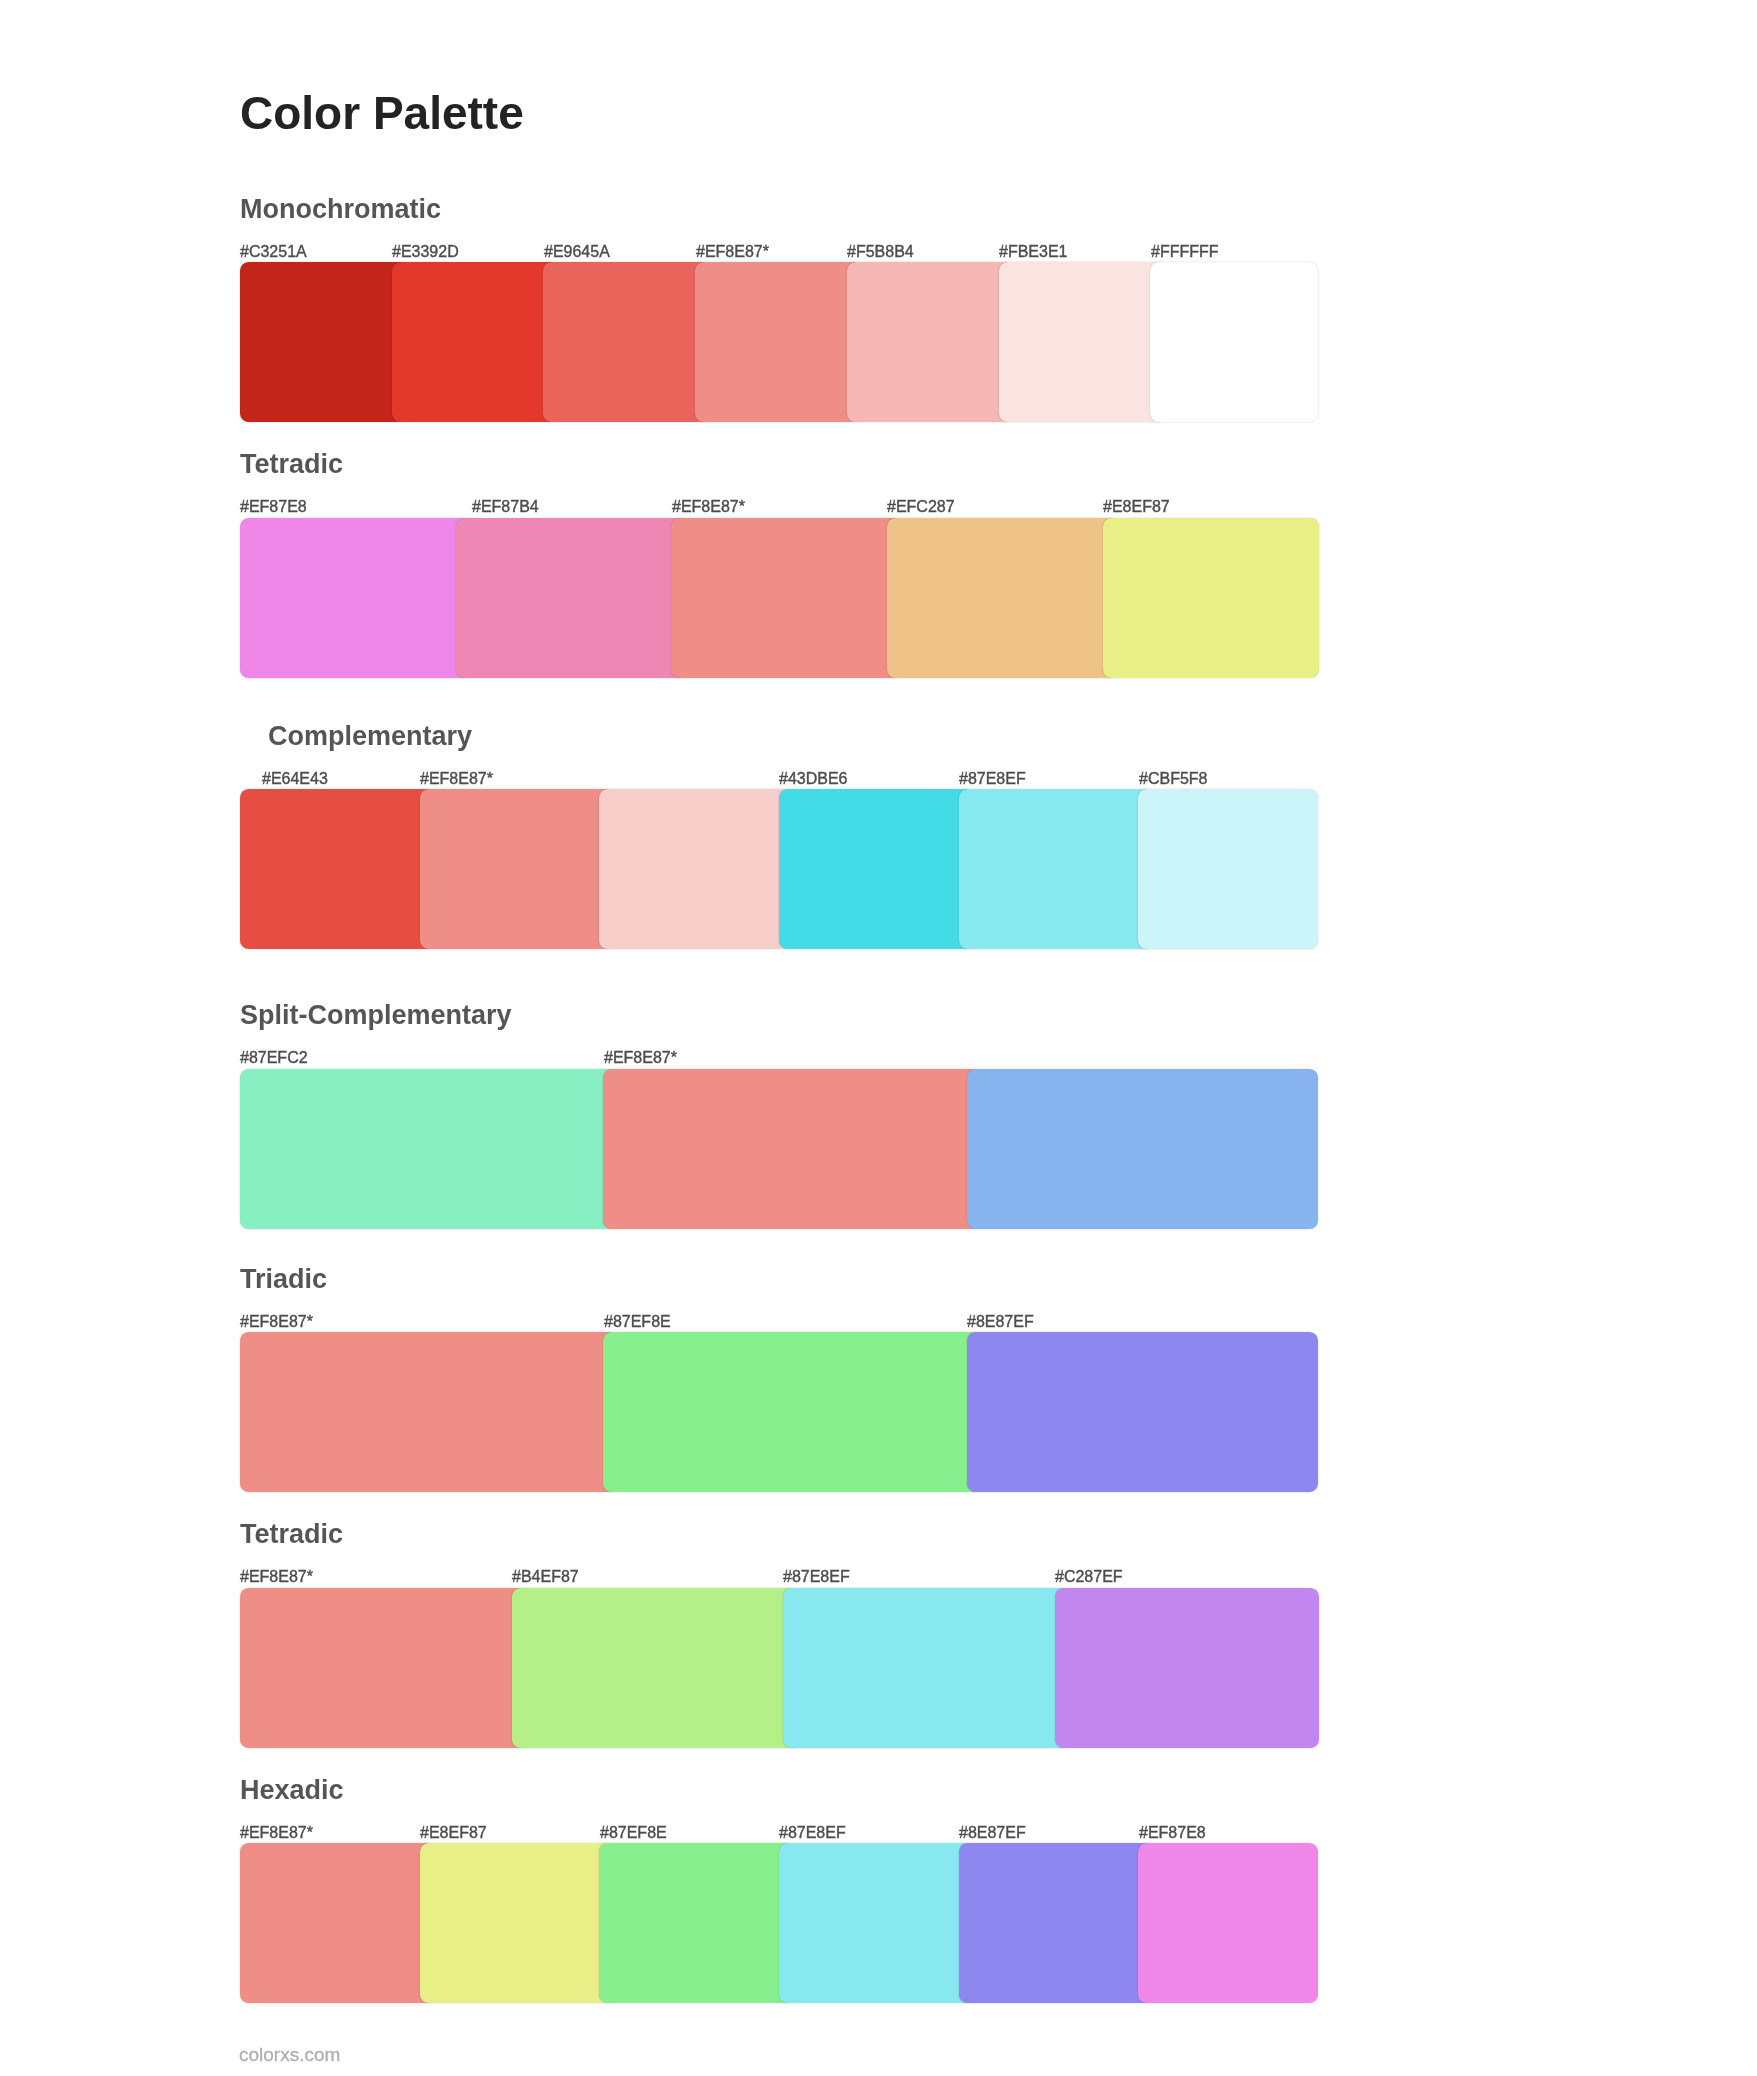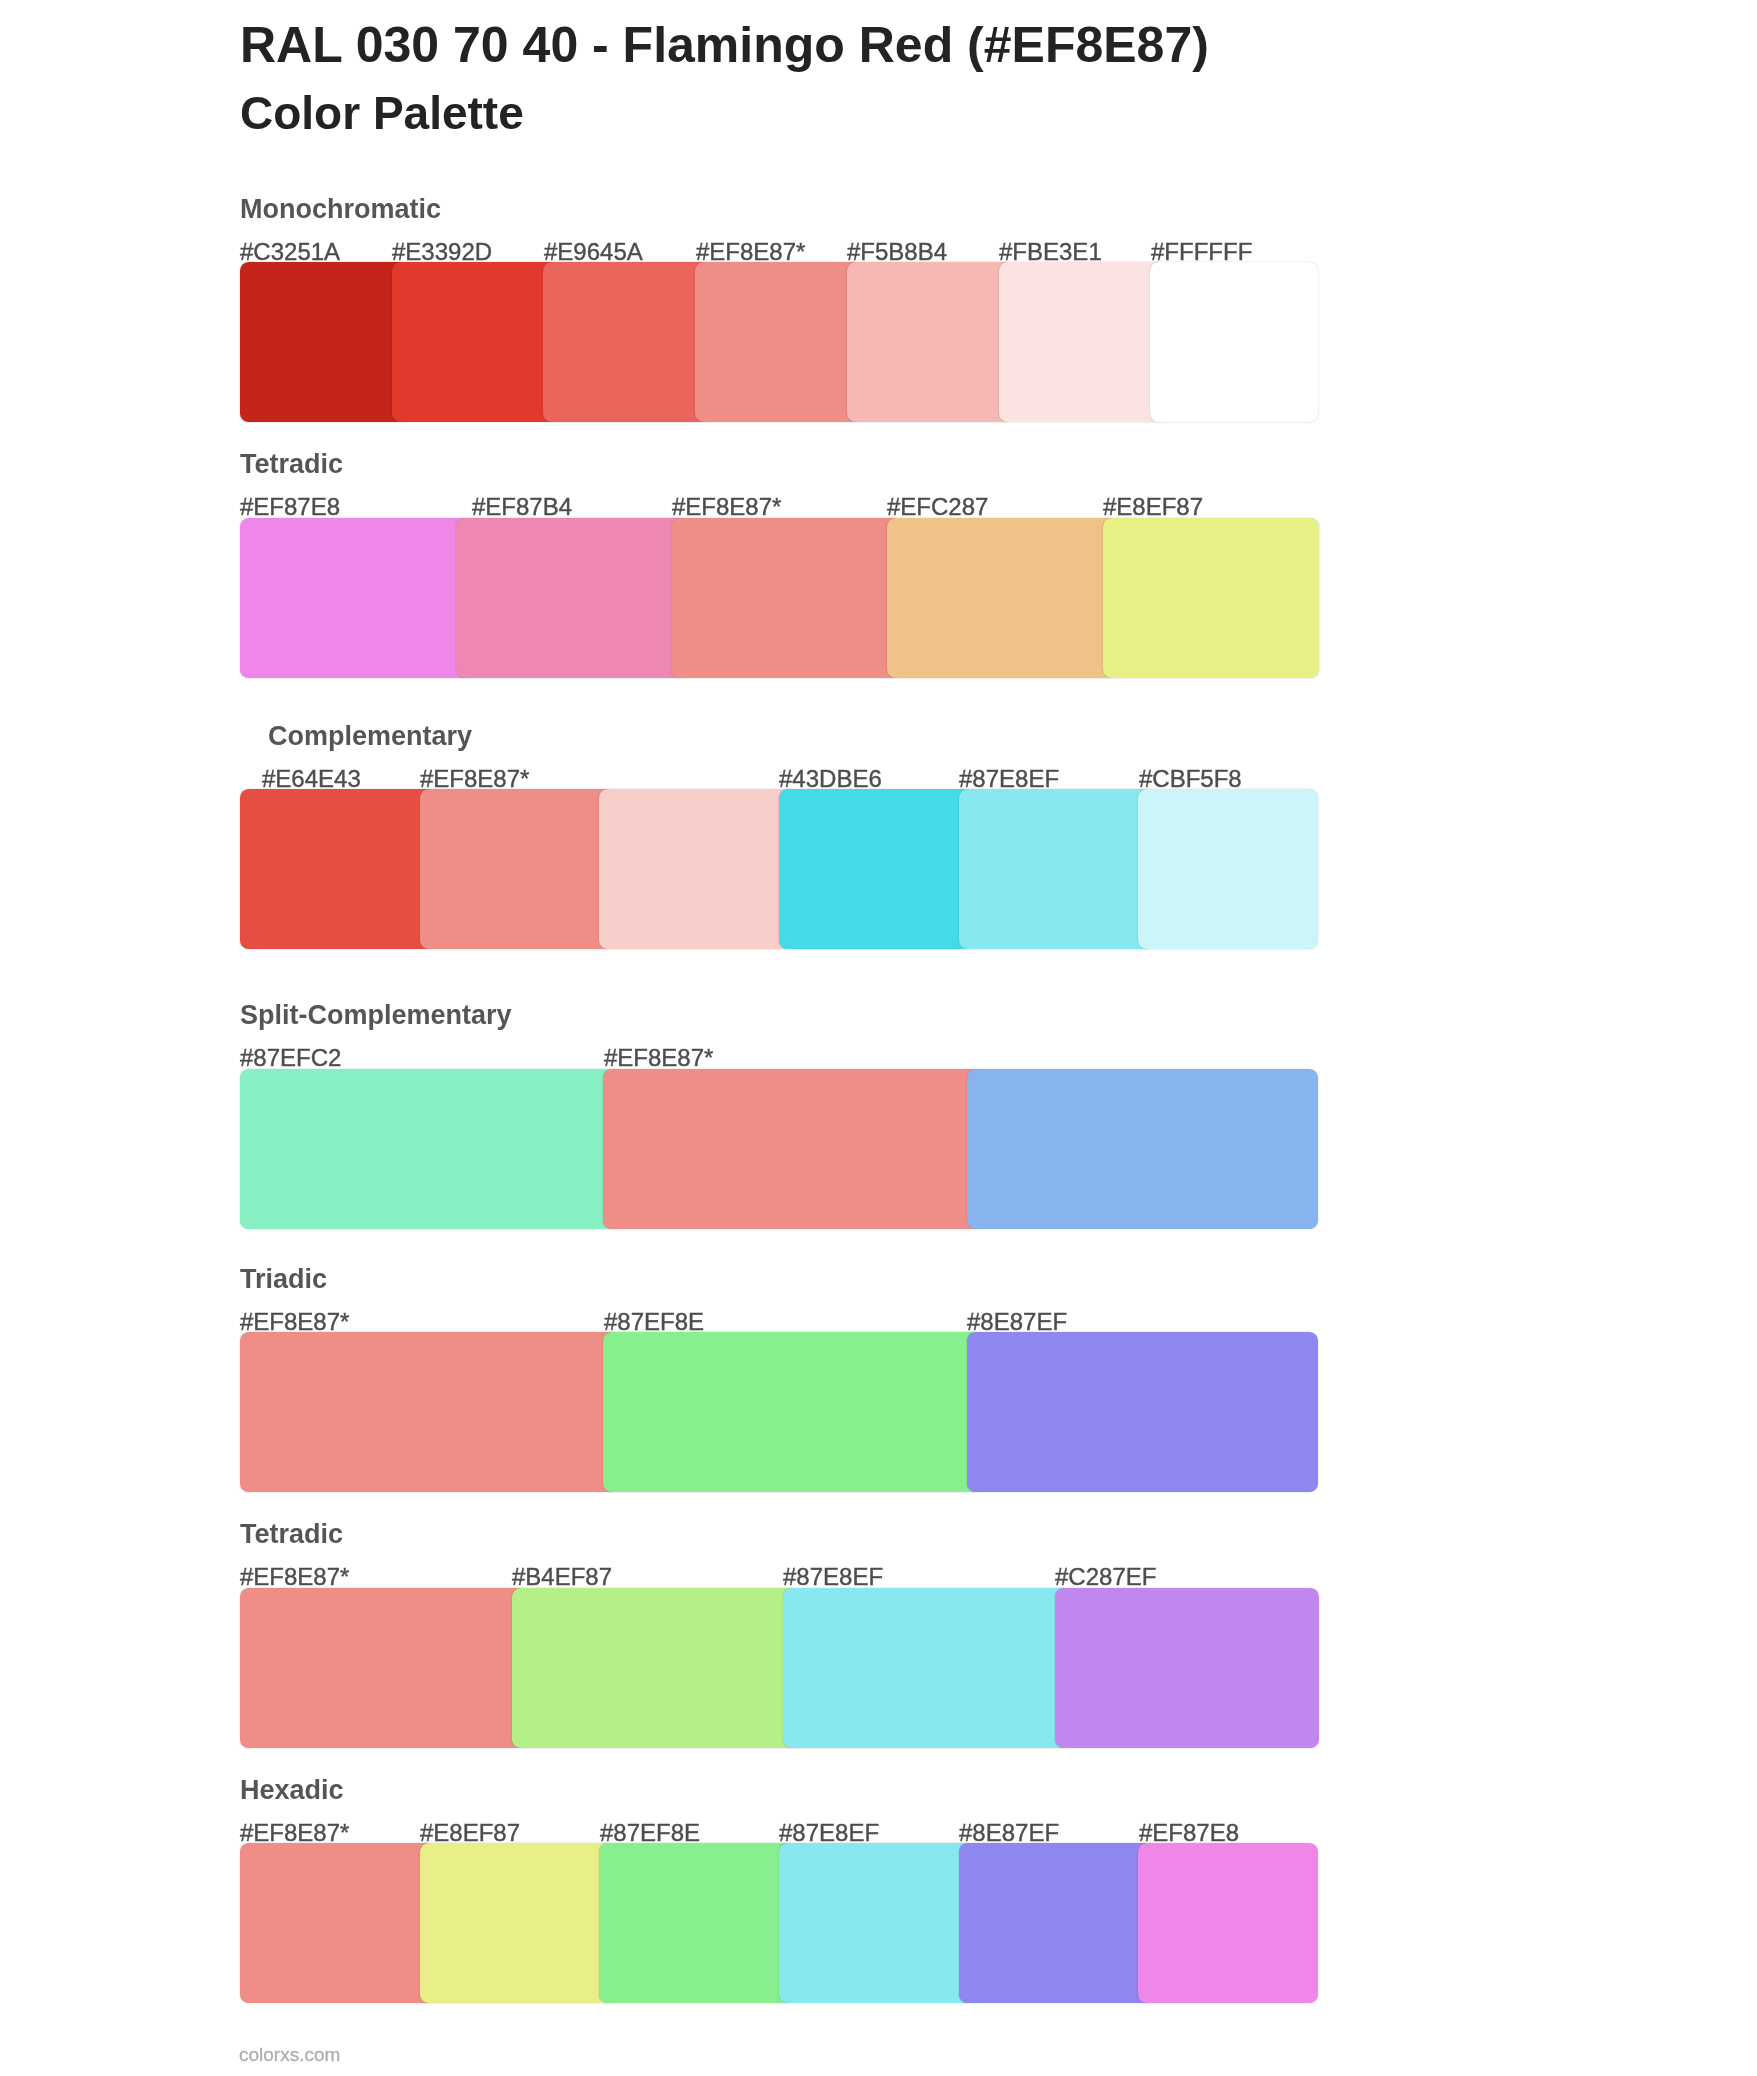--- a/index.html
+++ b/index.html
@@ -12,34 +12,33 @@
   .gsaa{will-change:transform;transform:translateZ(0);}
 
   .page{position:relative;width:1757px;height:2077px;overflow:hidden;background:#ffffff;}
 
   .title{position:absolute;left:240px;font-size:50px;line-height:36px;
          font-weight:700;color:#232323;white-space:nowrap;}
   .subtitle{position:absolute;left:240px;font-size:46px;line-height:34px;
          font-weight:700;color:#232323;white-space:nowrap;}
   .sec-title{position:absolute;left:240px;font-size:27px;line-height:27px;
          font-weight:700;color:#555555;white-space:nowrap;}
-  .sw-label{position:absolute;font-size:24px;line-height:15px;font-weight:400;
+  .sw-label{position:absolute;font-size:16px;line-height:15px;font-weight:400;
          color:#4d4d4d;-webkit-text-stroke:0.4px #4d4d4d;white-space:nowrap;}
   .row{position:absolute;left:240px;width:1078px;height:160px;}
   .sw{position:absolute;top:0;height:160px;border-radius:8.8px;
       box-shadow:0 0 1.6px 0 rgba(0,0,0,0.26);}
   .footer{position:absolute;left:239px;font-size:19px;line-height:11.2px;
          color:#aeaeae;-webkit-text-stroke:0.3px #aeaeae;white-space:nowrap;}
 </style>
 </head>
 <body>
 
 <div class="page">
 
-  <div class="title gsaa" id="page-title" style="top: 27px;">RAL 030 70 40 - Flamingo Red (#EF8E87)</div>
 
   <div class="subtitle gsaa" id="page-subtitle" style="top: 96px;">Color Palette</div>
 
   <div id="sections-host">
       <div class="section">
         <div class="sec-title gsaa" style="top: 196px;">Monochromatic</div>
         <div class="sw-label gsaa" style="left: 240px; top: 244px;">#C3251A</div>
         <div class="sw-label gsaa" style="left: 392px; top: 244px;">#E3392D</div>
         <div class="sw-label gsaa" style="left: 544px; top: 244px;">#E9645A</div>
         <div class="sw-label gsaa" style="left: 696px; top: 244px;">#EF8E87*</div>

